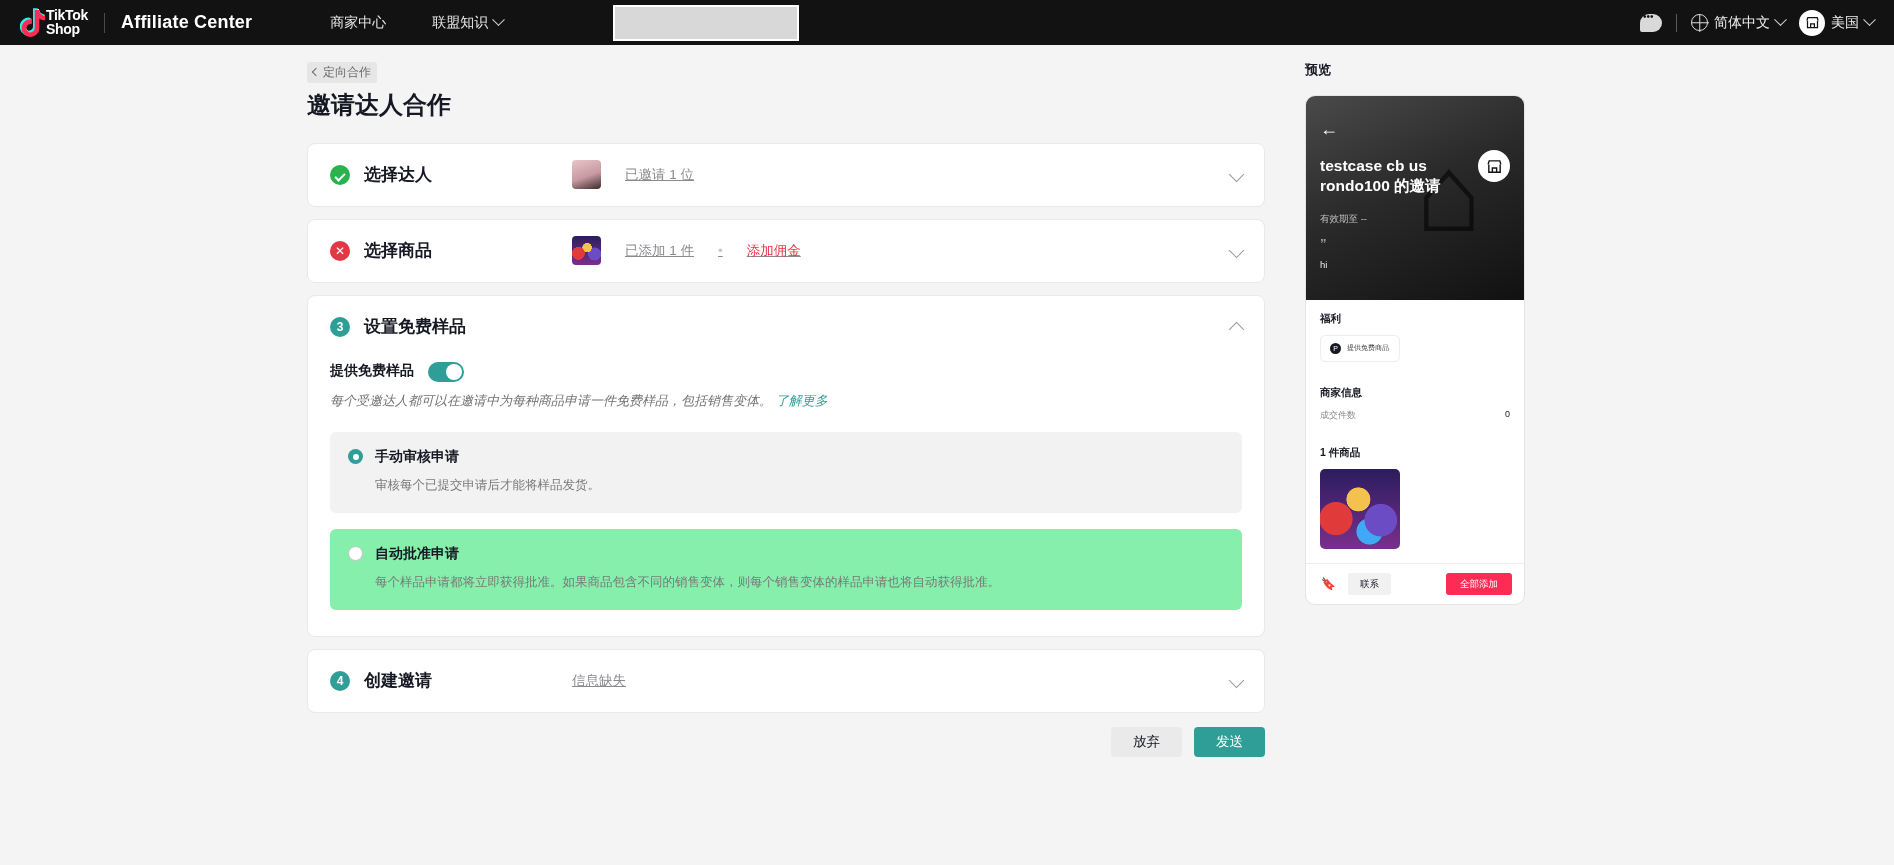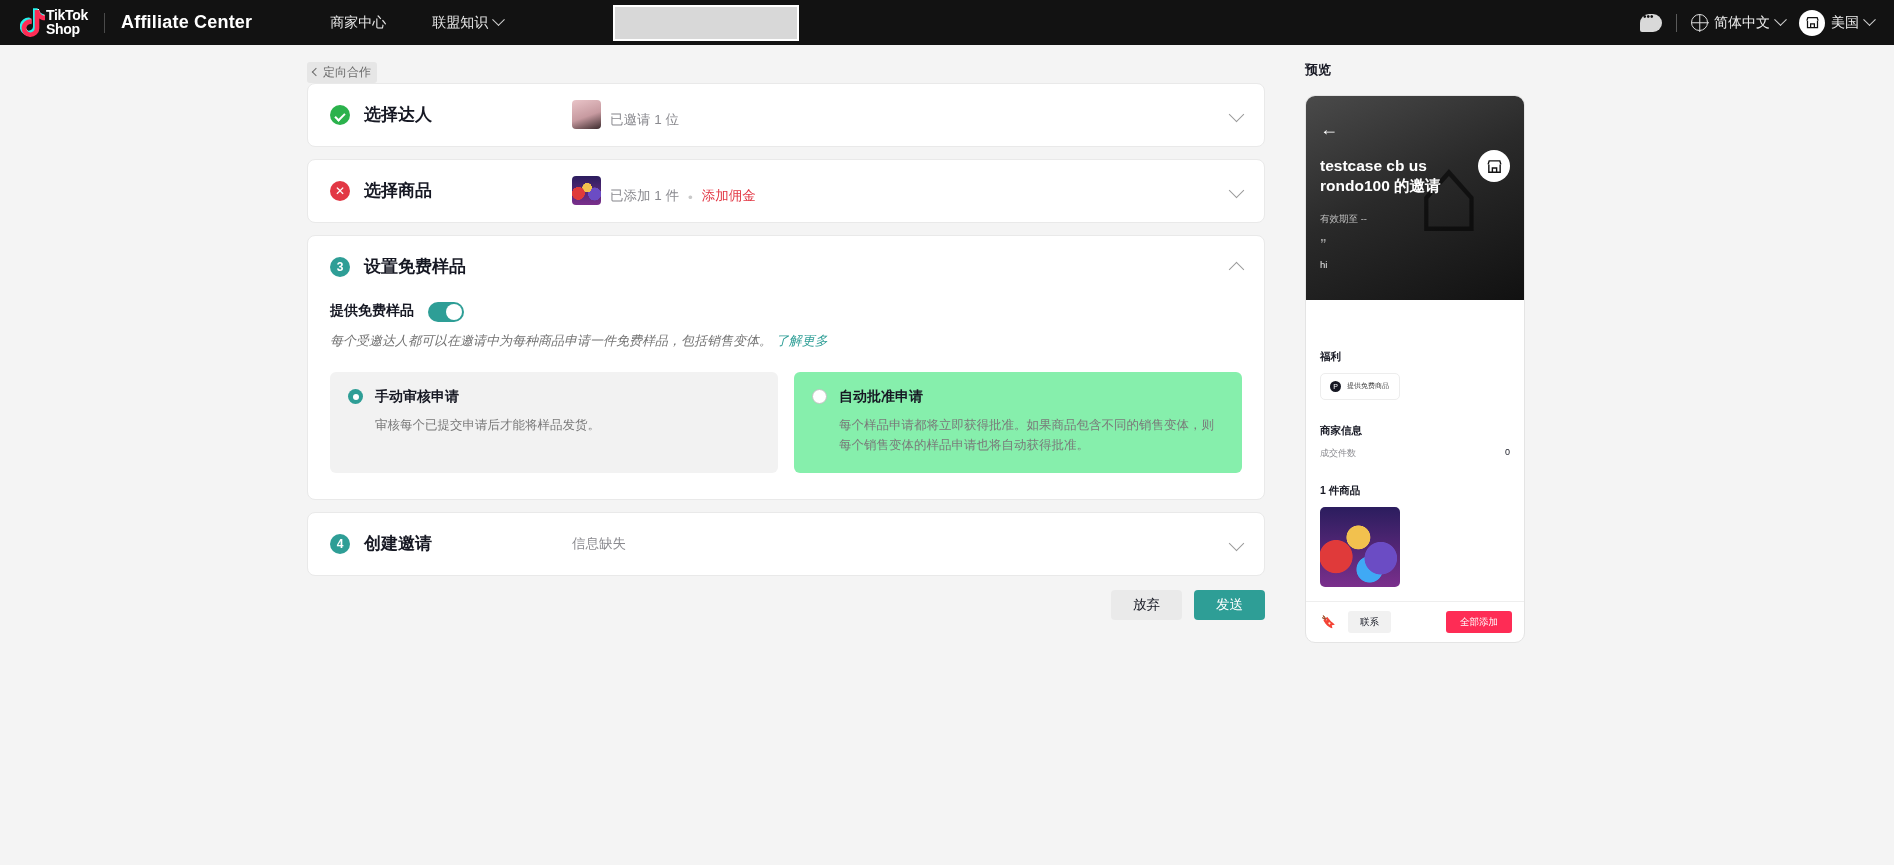--- a/index.html
+++ b/index.html
@@ -45,21 +45,21 @@
   
   .card { background: #fff; border: 1px solid #e9e9e9; border-radius: 8px; margin-bottom: 12px; }
   .card-head { display: flex; align-items: center; padding: 0 22px; height: 62px; cursor: pointer; }
   .step-title { display: flex; align-items: center; gap: 14px; width: 242px; }
   .step-title .label { font-size: 17px; font-weight: bold; color: #161823; }
   .ic-ok { width: 20px; height: 20px; border-radius: 50%; background: #2bb24c; position: relative; }
   .ic-ok::after { content:""; position:absolute; left:5px; top:8px; width:8px; height:4px; border-left:2px solid #fff; border-bottom:2px solid #fff; transform: rotate(-45deg); }
   .ic-err { width: 20px; height: 20px; border-radius: 50%; background: #e23744; position: relative; color:#fff; font-size:12px; line-height:20px; text-align:center; font-weight:bold; }
   .ic-num { width: 20px; height: 20px; border-radius: 50%; background: #2e9e96; color: #fff; font-size: 12px;
     line-height: 20px; text-align: center; font-weight: bold; }
-  .head-meta { display: flex; align-items: flex-end; gap: 9px; font-size: 13.5px; color: #8a8a8f; }
+  .head-meta { display: flex; align-items: center; gap: 24px; font-size: 13.5px; color: #8a8a8f; text-decoration: underline; }
   .thumb { width: 29px; height: 29px; border-radius: 4px; overflow: hidden; }
   .thumb-creator { background: linear-gradient(160deg,#e9c4c8 0%, #c79aa0 55%, #3b2a2c 100%); }
   .thumb-product { background:
       radial-gradient(circle at 22% 60%, #e03a3a 0 22%, transparent 23%),
       radial-gradient(circle at 52% 40%, #f2c14e 0 20%, transparent 21%),
       radial-gradient(circle at 78% 62%, #6b4cc4 0 22%, transparent 23%),
       linear-gradient(180deg,#2b1d5e,#7a2f8c); }
   .meta-dot { color: #c9c9c9; }
   .link-red { color: #e23744; cursor: pointer; }
   .chev { margin-left: auto; width: 11px; height: 11px; border-right: 1.7px solid #9a9a9a; border-bottom: 1.7px solid #9a9a9a; transform: rotate(45deg); }
@@ -67,21 +67,21 @@
 
   
   .card-body { padding: 4px 22px 26px 22px; }
   .toggle-row { display: flex; gap: 14px; }
   .toggle-row .lbl { font-size: 14px; font-weight: bold; color: #161823; }
   .switch { width: 36px; height: 20px; border-radius: 10px; background: #2e9e96; position: relative; cursor: pointer; }
   .switch .knob { position: absolute; right: 2px; top: 2px; width: 16px; height: 16px; border-radius: 50%; background: #fff; }
   .help { font-size: 13px; color: #737373; margin-top: 10px; font-style: italic; }
   .link-teal { color: #2e9e96; cursor: pointer; }
 
-  .options { display: flex; gap: 16px; margin-top: 22px; }
+  .options { display: flex; gap: 16px; margin-top: 22px; flex-direction: column; }
   .opt { flex: 1; background: #86efac; border-radius: 6px; padding: 16px 18px 18px 18px; cursor: pointer; }
   .opt.selected { background: #f2f2f2; }
   .opt-top { display: flex; align-items: center; gap: 12px; }
   .radio { width: 15px; height: 15px; border-radius: 50%; border: 1.6px solid #c2c2c2; background: #fff; }
   .radio.on { border: none; background: #2e9e96; position: relative; }
   .radio.on::after { content:""; position:absolute; left:4.5px; top:4.5px; width:6px; height:6px; border-radius:50%; background:#fff; }
   .opt-title { font-size: 14px; font-weight: bold; color: #161823; }
   .opt-desc { font-size: 12.5px; color: #797979; line-height: 1.6; margin-top: 9px; padding-left: 27px; }
 
   
@@ -99,21 +99,21 @@
     position: relative; padding: 24px 14px 0 14px; color: #fff; overflow: hidden; }
   .hero-house { position: absolute; right: 42px; top: 42px; font-size: 110px; color: rgba(0,0,0,.55); line-height: 1; }
   .back-arrow { font-size: 18px; line-height: 1; color: #fff; cursor: pointer; position: relative; z-index: 2; }
   .hero-title { font-size: 15.5px; font-weight: bold; line-height: 1.32; margin-top: 18px; position: relative; z-index: 2; width: 125px; }
   .hero-sub { font-size: 9.5px; color: #c5c5c5; margin-top: 16px; position: relative; z-index: 2; }
   .hero-quote { font-size: 13px; color: #9d9d9d; margin-top: 10px; font-weight: bold; position: relative; z-index: 2; }
   .hero-msg { font-size: 9.5px; color: #e8e8e8; margin-top: 8px; position: relative; z-index: 2; }
   .shop-badge { position: absolute; right: 14px; top: 54px; width: 32px; height: 32px; border-radius: 50%;
     background: #fff; display: flex; align-items: center; justify-content: center; z-index: 3; }
   .phone-sec { padding: 12px 14px 0 14px; }
-  .sec-title { font-size: 10.5px; font-weight: bold; color: #161823; margin-top: 38px; }
+  .sec-title { font-size: 10.5px; font-weight: bold; color: #161823; }
   .perk { margin-top: 9px; border: 1px solid #ededed; border-radius: 5px; padding: 7px 9px; display: flex; align-items: center; gap: 6px; width: 80px; }
   .perk-ic { width: 11px; height: 11px; border-radius: 50%; background: #161823; color: #fff; font-size: 7px; display:flex; align-items:center; justify-content:center; }
   .perk-tx { font-size: 7px; color: #404040; line-height: 1.45; }
   .kv { display: flex; justify-content: space-between; font-size: 9px; color: #8a8a8f; margin-top: 9px; }
   .kv .v { color: #161823; }
   .p-thumb { width: 80px; height: 80px; border-radius: 5px; margin-top: 9px; background:
       radial-gradient(circle at 20% 62%, #e03a3a 0 20%, transparent 21%),
       radial-gradient(circle at 48% 38%, #f2c14e 0 18%, transparent 19%),
       radial-gradient(circle at 76% 64%, #6b4cc4 0 20%, transparent 21%),
       radial-gradient(circle at 62% 78%, #3fa9f5 0 16%, transparent 17%),
@@ -179,20 +179,21 @@
 
 <div class="page">
 
   <div class="main-col">
 
     <div class="breadcrumb">
       <span class="bc-arrow"></span>
       <span>定向合作</span>
     </div>
 
+    <div class="page-title">邀请达人合作</div>
 
     
     <div class="card">
       <div class="card-head">
         <div class="step-title">
           <span class="ic-ok"></span>
           <span class="label">选择达人</span>
         </div>
         <div class="head-meta">
           <span class="thumb thumb-creator"></span>

